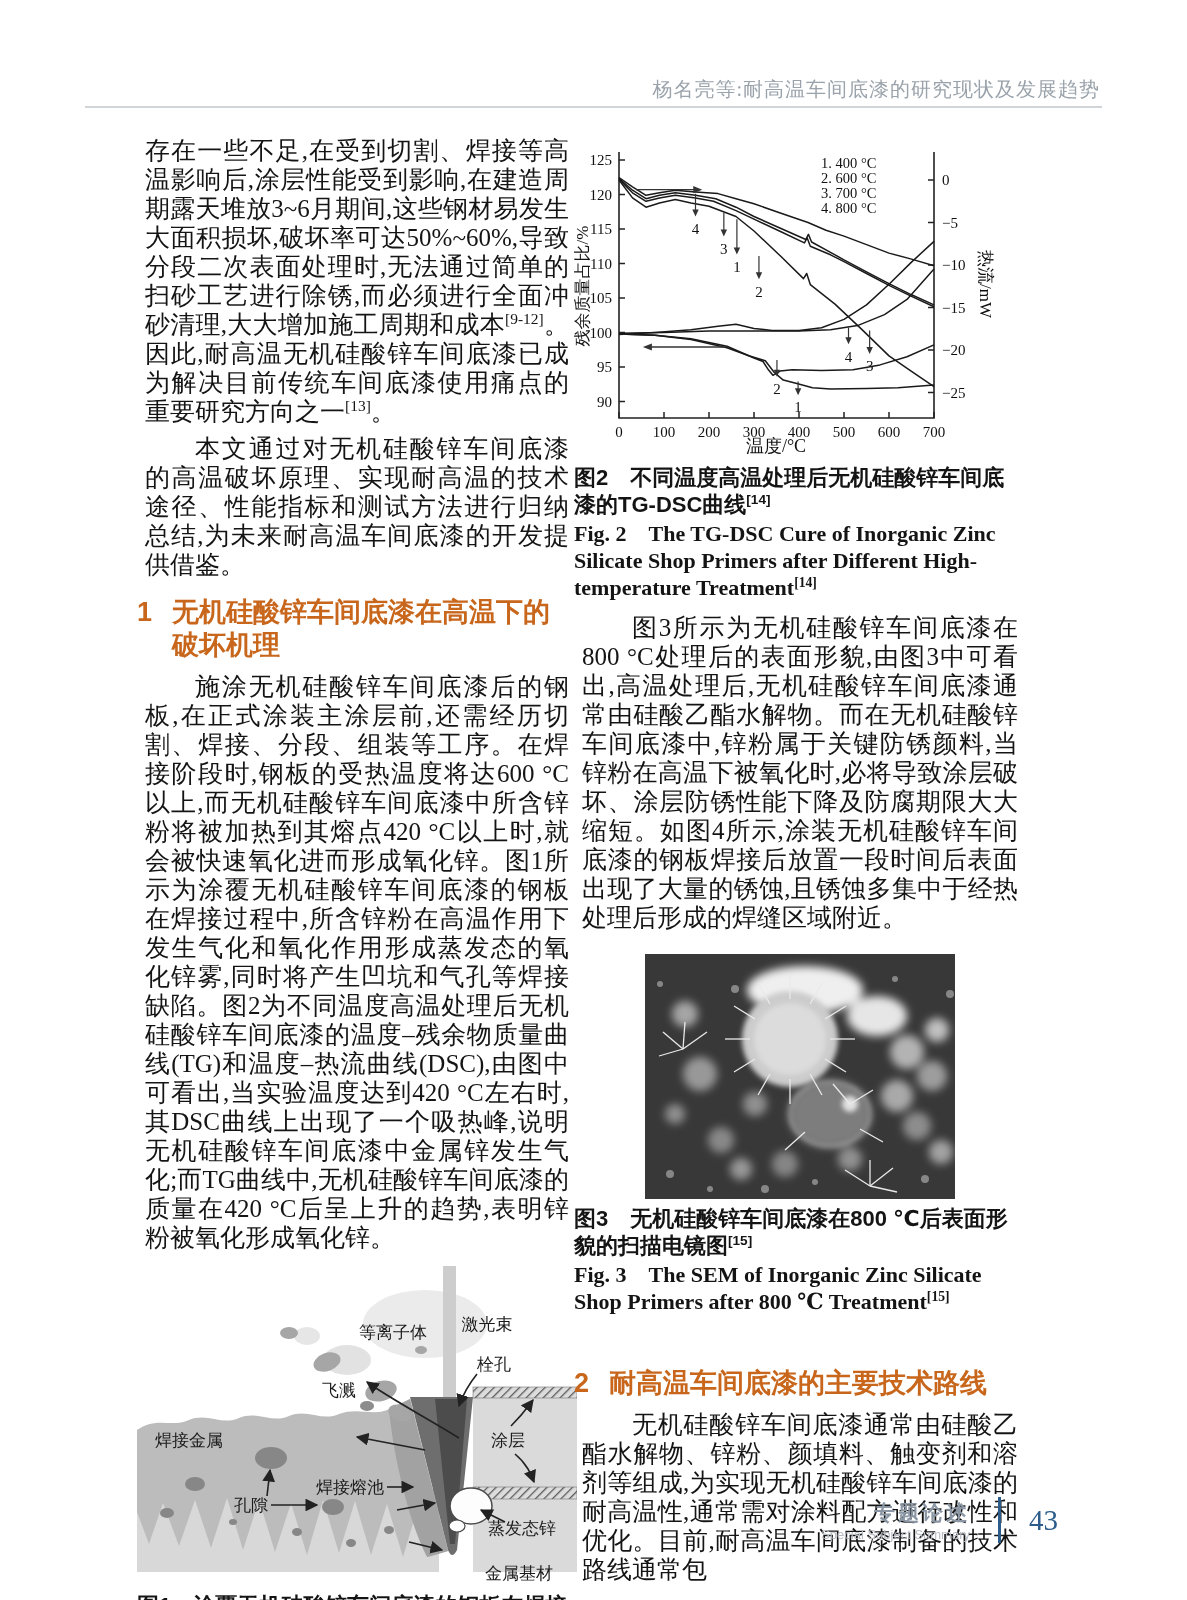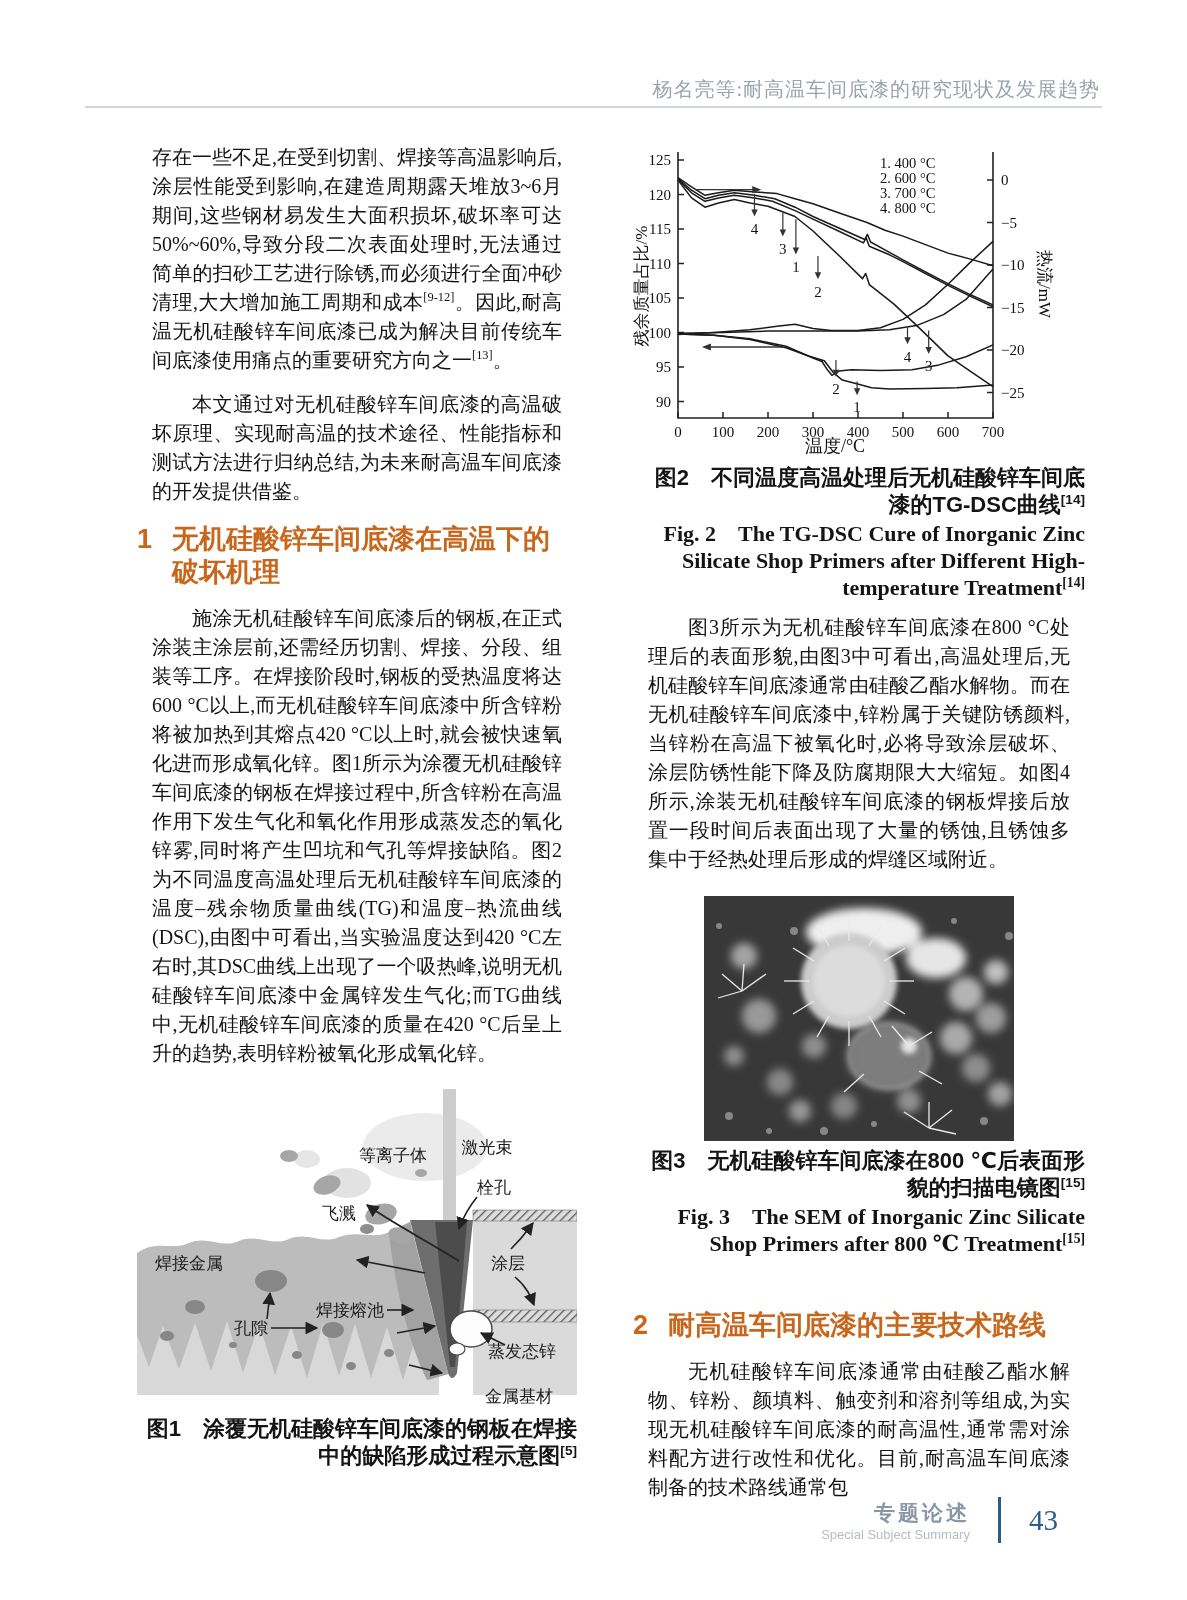--- a/index.html
+++ b/index.html
@@ -3,28 +3,28 @@
 <meta charset="utf-8">
 <style>
   html,body{margin:0;padding:0;background:#ffffff;}
   #page{position:relative;width:1187px;height:1600px;background:#fff;overflow:hidden;
         font-family:"Liberation Serif","DejaVu Serif",serif;color:#141414;}
   .running-head{position:absolute;top:76px;left:85px;right:87px;text-align:right;
         font-size:20px;color:#9aa3ab;letter-spacing:1px;}
   .head-rule{position:absolute;top:106px;left:85px;right:85px;height:2px;background:#d2d5d7;}
   .col{position:absolute;top:128px;}
   #col-left{left:137px;width:440px;}
-  #col-right{left:633px;width:452px;}
-  .body-p{font-size:20px;line-height:29px;text-align:justify;margin:15px;}
+  #col-right{left:574px;width:452px;}
+  .body-p{font-size:25px;line-height:29px;text-align:justify;margin:8px;}
   .indent{text-indent:2em;}
   sup{font-size:0.62em;vertical-align:super;line-height:0;}
   .sec-head{display:flex;gap:20px;color:#c8671c;font-family:"Liberation Sans","DejaVu Sans",sans-serif;
         font-weight:bold;font-size:27px;line-height:33px;margin:17px 0 10px 0;}
   .sec-num{flex:0 0 auto;}
-  .caption{font-size:22px;line-height:27px;font-weight:bold;text-align:right;margin:2px 0;}
+  .caption{font-size:22px;line-height:27px;font-weight:bold;text-align:left;margin:2px 0;}
   .caption-zh{font-family:"Liberation Sans","DejaVu Sans",sans-serif;}
   .caption-en{font-family:"Liberation Serif","DejaVu Serif",serif;}
   .figwrap{display:block;margin:8px auto 4px auto;}
   #tg-chart text{fill:#111;font-family:"Liberation Serif","DejaVu Serif",serif;}
   #fig1-svg text{fill:#1b1b1b;font-size:17px;font-family:"Liberation Serif","DejaVu Serif",serif;}
   .sem-box{margin:22px auto 6px auto;display:block;}
   .footer{position:absolute;top:1497px;right:129px;display:flex;align-items:center;gap:28px;}
   .footer-text{text-align:right;}
   .footer-zh{font-size:21px;font-weight:bold;color:#8a96a4;letter-spacing:3px;
         font-family:"Liberation Sans","DejaVu Sans",sans-serif;}

